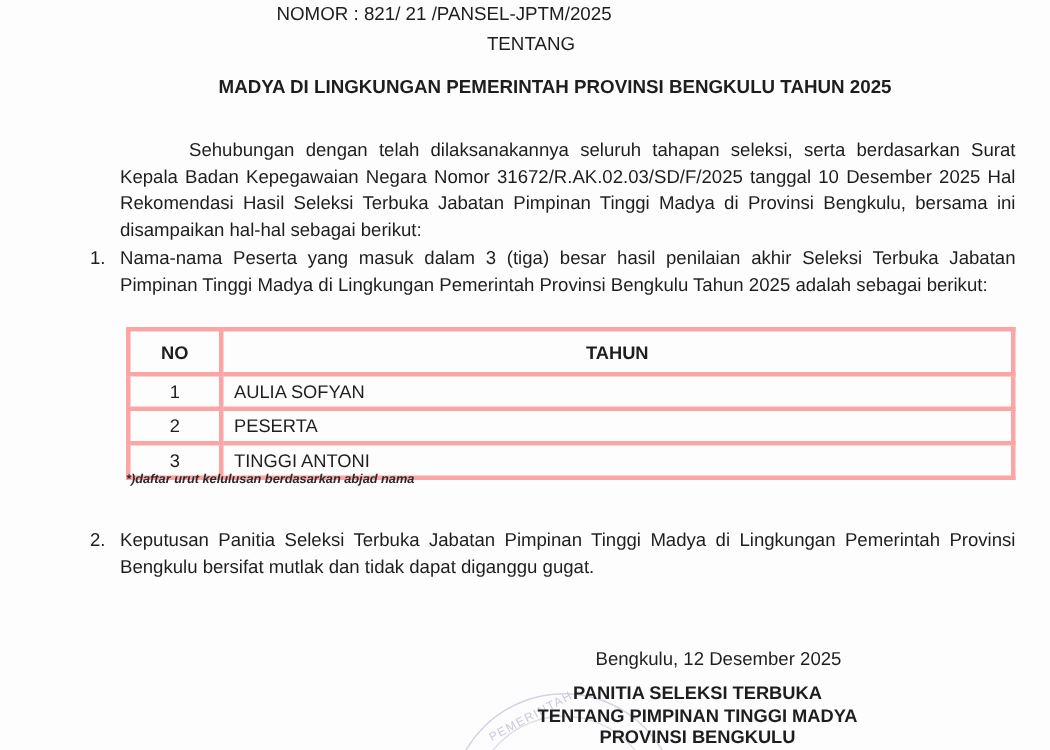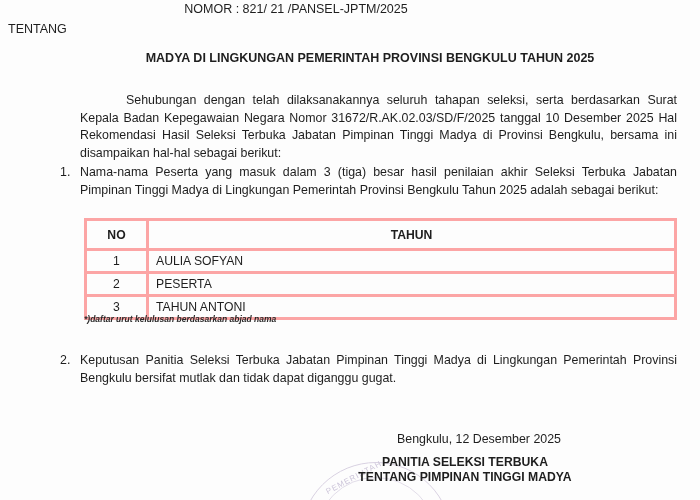--- a/index.html
+++ b/index.html
@@ -5,21 +5,21 @@
     html, body { margin: 0; padding: 0; }
     body {
       width: 700px; height: 500px; overflow: hidden;
       background: #fdfdfd;
       font-family: "Liberation Sans", sans-serif;
       color: #1e1e1e;
       position: relative;
     }
     .abs { position: absolute; }
     .nomor { left: 0; width: 584px; top: 2px; font-size: 12.5px; text-align:center; padding-left: 8px; box-sizing: border-box; }
-    .tentang { left: 0; width: 700px; top: 22px; font-size: 12.5px; text-align:left; padding-left: 8px; box-sizing: border-box; }
+    .tentang { left: 0; width: 700px; top: 22px; font-size: 12.5px; text-align:center; padding-left: 8px; box-sizing: border-box; }
     .title { left: 70px; width: 600px; top: 50px; font-size: 12.5px; font-weight: bold; text-align: center; line-height: 17px; }
     .para { left: 80px; width: 597px; top: 92px; font-size: 12.4px; line-height: 17.5px; text-align: justify; }
     .para .indent { display:inline-block; width: 46px; }
     .item1 { left: 60px; width: 617px; top: 164px; font-size: 12.4px; line-height: 17.5px; }
     .item { display: flex; }
     .item .num { width: 20px; flex: none; }
     .item .txt { flex: 1; text-align: justify; }
     table.list {
       position: absolute; left: 84px; top: 218px; width: 593px;
       border-collapse: collapse; font-size: 12.2px;
@@ -70,33 +70,34 @@
     <tr>
       <td class="no">1</td>
       <td class="nama">AULIA SOFYAN</td>
     </tr>
     <tr>
       <td class="no">2</td>
       <td class="nama">PESERTA</td>
     </tr>
     <tr>
       <td class="no">3</td>
-      <td class="nama">TAHUN ANTONI</td>
+      <td class="nama">TINGGI ANTONI</td>
     </tr>
   </tbody>
 </table>
 <div class="abs footnote">*)daftar urut kelulusan berdasarkan abjad nama</div>
 
 <div class="abs item2 item">
   <span class="num">2.</span>
   <span class="txt">Keputusan Panitia Seleksi Terbuka Jabatan Pimpinan Tinggi Madya di Lingkungan Pemerintah Provinsi Bengkulu bersifat mutlak dan tidak dapat diganggu gugat.</span>
 </div>
 
 <div class="abs stamp">
   <div class="stamp-inner"></div>
   <div class="stamp-text">PEMERINTAH</div>
 </div>
 
 <div class="abs place">Bengkulu, 12 Desember 2025</div>
 <div class="abs committee">
   <div>PANITIA SELEKSI TERBUKA</div>
   <div>TENTANG PIMPINAN TINGGI MADYA</div>
+  <div>PROVINSI BENGKULU</div>
 </div>
 
 </body></html>

